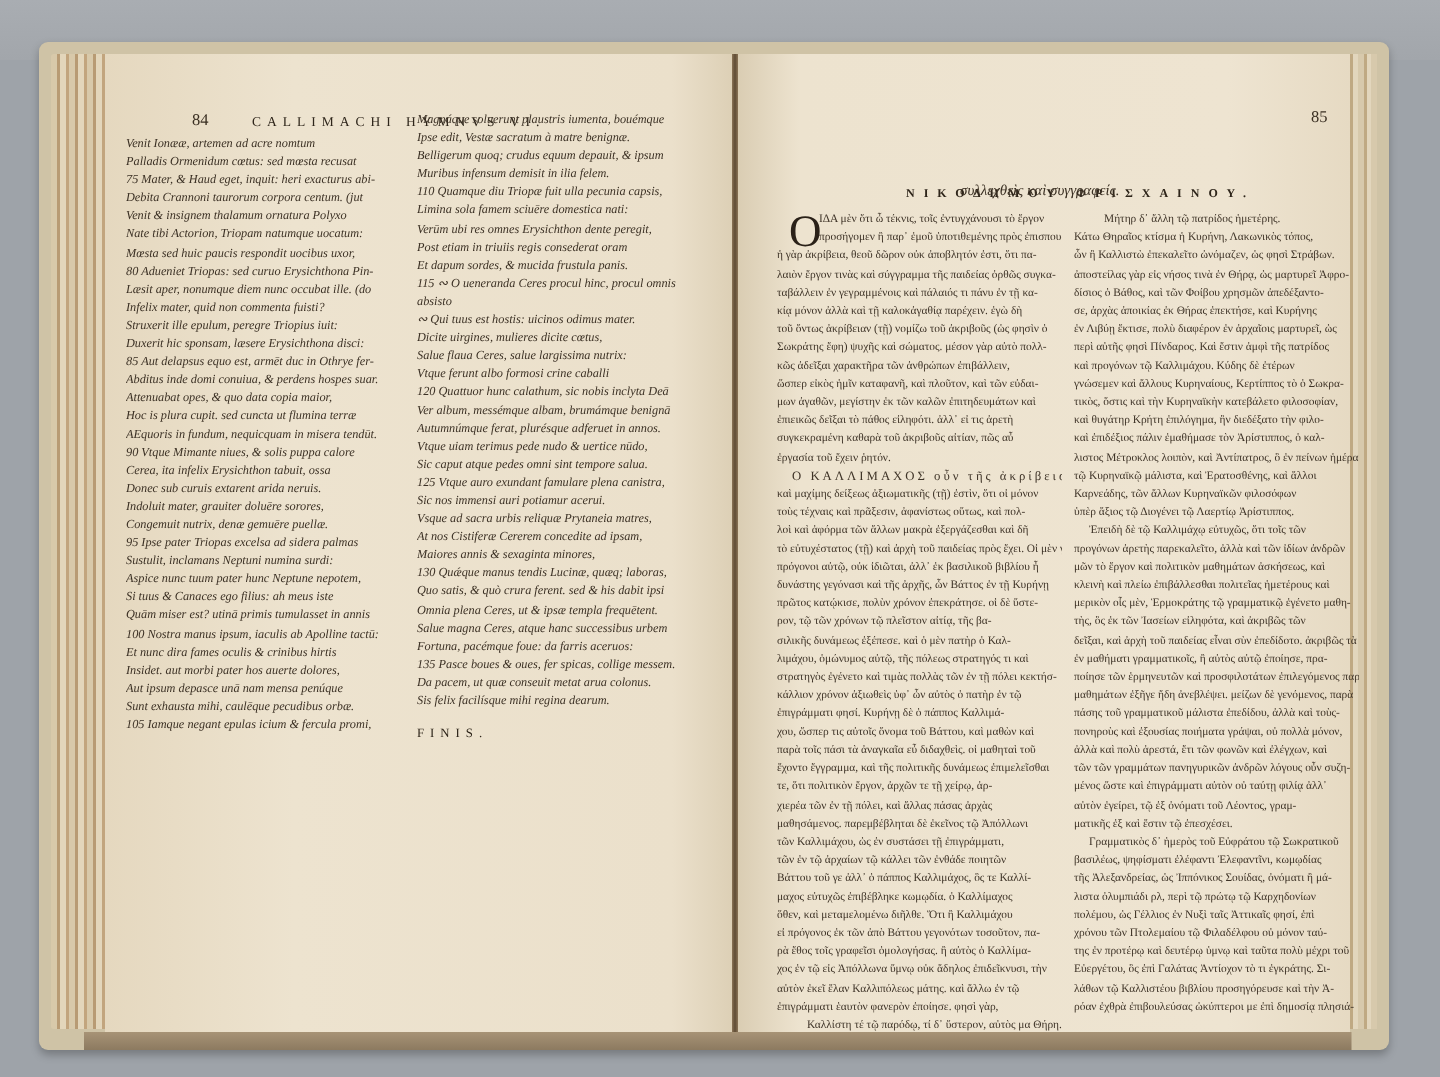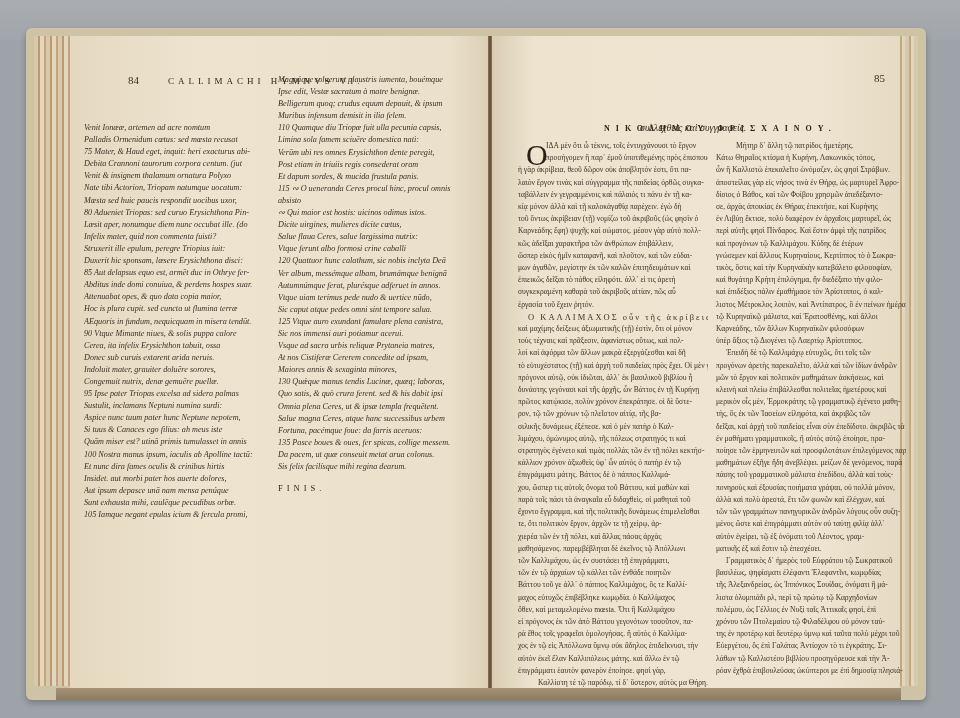--- a/index.html
+++ b/index.html
@@ -36,21 +36,21 @@
 
 <div class="book">
   <div class="cover"></div>
   <div class="edges-left"></div>
   <div class="edges-right"></div>
 
   <div class="page left">
     <div class="pagenum" style="left:14px;top:38px;margin-left:44px;">84</div>
     <div class="runhead" style="left:98px;top:40px;">CALLIMACHI HYMNVS VI.</div>
 
-    <div class="col" style="left:14px;top:54px;width:190px;margin-top:32px;">
+    <div class="col" style="left:14px;top:54px;width:190px;">
       <div>Venit Ionææ, artemen ad acre nomtum</div>
       <div>Palladis Ormenidum cœtus: sed mœsta recusat</div>
       <div>75 Mater, &amp; Haud eget, inquit: heri exacturus abi-</div>
       <div>Debita Crannoni taurorum corpora centum.   (jut</div>
       <div>Venit &amp; insignem thalamum ornatura Polyxo</div>
       <div>Nate tibi Actorion, Triopam natumque uocatum:</div>
       <div>Mœsta sed huic paucis respondit uocibus uxor,</div>
       <div>80  Adueniet Triopas: sed curuo Erysichthona Pin-</div>
       <div>Læsit aper, nonumque diem nunc occubat ille.   (do</div>
       <div>Infelix mater, quid non commenta fuisti?</div>
@@ -84,21 +84,21 @@
       <div>Ipse edit, Vestæ sacratum à matre benignæ.</div>
       <div>Belligerum quoq; crudus equum depauit, &amp; ipsum</div>
       <div>Muribus infensum demisit in ilia felem.</div>
       <div>110  Quamque diu Triopæ fuit ulla pecunia capsis,</div>
       <div>Limina sola famem sciuēre domestica nati:</div>
       <div>Verūm ubi res omnes Erysichthon dente peregit,</div>
       <div>Post etiam in triuiis regis consederat oram</div>
       <div>Et dapum sordes, &amp; mucida frustula panis.</div>
       <div>115  ∾ O ueneranda Ceres procul hinc, procul omnis</div>
       <div>         absisto</div>
-      <div>∾ Qui maior est hostis: uicinos odimus istos.</div>
+      <div>∾ Qui tuus est hostis: uicinos odimus mater.</div>
       <div>Dicite uirgines, mulieres dicite cœtus,</div>
       <div>Salue flaua Ceres, salue largissima nutrix:</div>
       <div>Vtque ferunt albo formosi crine caballi</div>
       <div>120  Quattuor hunc calathum, sic nobis inclyta Deā</div>
       <div>Ver album, messémque albam, brumámque benignā</div>
       <div>Autumnúmque ferat, plurésque adferuet in annos.</div>
       <div>Vtque uiam terimus pede nudo &amp; uertice nūdo,</div>
       <div>Sic caput atque pedes omni sint tempore salua.</div>
       <div>125  Vtque auro exundant famulare plena canistra,</div>
       <div>Sic nos immensi auri potiamur acerui.</div>
@@ -131,52 +131,52 @@
     <div class="dropcap" style="left:34px;top:104px;">Ο</div>
 
     <div class="gcol" style="left:26px;top:104px;">
       <div style="padding-left:28px">ΙΔΑ μὲν ὅτι ὦ τέκνις, τοῖς ἐντυγχάνουσι τὸ ἔργον</div>
       <div style="padding-left:28px">προσήγομεν ἢ παρ᾽ ἐμοῦ ὑποτιθεμένης πρὸς ἐπισπουδάσαι.</div>
       <div>ἡ γὰρ ἀκρίβεια, θεοῦ δῶρον οὐκ ἀποβλητόν ἐστι, ὅτι πα-</div>
       <div>λαιὸν ἔργον τινὰς καὶ σύγγραμμα τῆς παιδείας ὀρθῶς συγκα-</div>
       <div>ταβάλλειν ἐν γεγραμμένοις καὶ πάλαιός τι πάνυ ἐν τῇ κα-</div>
       <div>κίᾳ μόνον ἀλλὰ καὶ τῇ καλοκἀγαθίᾳ παρέχειν. ἐγὼ δὴ</div>
       <div>τοῦ ὄντως ἀκρίβειαν (τῇ) νομίζω τοῦ ἀκριβοῦς (ὡς φησὶν ὁ</div>
-      <div>Καρνεάδης ἔφη) ψυχῆς καὶ σώματος. μέσον γὰρ αὐτὸ πολλ-</div>
+      <div>Σωκράτης ἔφη) ψυχῆς καὶ σώματος. μέσον γὰρ αὐτὸ πολλ-</div>
       <div>κῶς ἀδεῖξαι χαρακτῆρα τῶν ἀνθρώπων ἐπιβάλλειν,</div>
       <div>ὥσπερ εἰκὸς ἡμῖν καταφανῆ, καὶ πλοῦτον, καὶ τῶν εὐδαι-</div>
       <div>μων ἀγαθῶν, μεγίστην ἐκ τῶν καλῶν ἐπιτηδευμάτων καὶ</div>
       <div>ἐπιεικῶς δεῖξαι τὸ πάθος εἰληφότι. ἀλλ᾽ εἰ τις ἀρετὴ</div>
       <div>συγκεκραμένη καθαρὰ τοῦ ἀκριβοῦς αἰτίαν, πῶς αὖ</div>
       <div>ἐργασία τοῦ ἔχειν ῥητόν.</div>
       <div style="padding-left:10px;letter-spacing:2px;font-size:8.5px">Ο ΚΑΛΛΙΜΑΧΟΣ οὖν τῆς ἀκρίβειας</div>
       <div>καὶ μαχίμης δείξεως ἀξιωματικῆς (τῇ) ἐστὶν, ὅτι οἱ μόνον</div>
       <div>τοὺς τέχναις καὶ πρᾶξεσιν, ἀφανίστως οὕτως, καὶ πολ-</div>
       <div>λοὶ καὶ ἀφόρμα τῶν ἄλλων μακρὰ ἐξεργάζεσθαι καὶ δῆ</div>
       <div>τὸ εὐτυχέστατος (τῇ) καὶ ἀρχὴ τοῦ παιδείας πρὸς ἔχει. Οἱ μὲν γὰρ</div>
       <div>πρόγονοι αὐτῷ, οὐκ ἰδιῶται, ἀλλ᾽ ἐκ βασιλικοῦ βιβλίου ἦ</div>
       <div>δυνάστης γεγόνασι καὶ τῆς ἀρχῆς, ὧν Βάττος ἐν τῇ Κυρήνῃ</div>
       <div>πρῶτος κατῴκισε, πολὺν χρόνον ἐπεκράτησε. οἱ δὲ ὕστε-</div>
       <div>ρον, τῷ τῶν χρόνων τῷ πλεῖστον αἰτίᾳ, τῆς βα-</div>
       <div>σιλικῆς δυνάμεως ἐξέπεσε. καὶ ὁ μὲν πατὴρ ὁ Καλ-</div>
       <div>λιμάχου, ὁμώνυμος αὐτῷ, τῆς πόλεως στρατηγός τι καὶ</div>
       <div>στρατηγὸς ἐγένετο καὶ τιμὰς πολλὰς τῶν ἐν τῇ πόλει κεκτήσ-</div>
       <div>κάλλιον χρόνον ἀξιωθεὶς ὑφ᾽ ὧν αὐτὸς ὁ πατὴρ ἐν τῷ</div>
-      <div>ἐπιγράμματι μάτης. Βάττος δὲ ὁ πάππος Καλλιμά-</div>
+      <div>ἐπιγράμματι φησί. Κυρήνῃ δὲ ὁ πάππος Καλλιμά-</div>
       <div>χου, ὥσπερ τις αὐτοῖς ὄνομα τοῦ Βάττου, καὶ μαθὼν καὶ</div>
       <div>παρὰ τοῖς πάσι τὰ ἀναγκαῖα εὖ διδαχθεὶς. οἱ μαθηταὶ τοῦ</div>
       <div>ἔχοντο ἔγγραμμα, καὶ τῆς πολιτικῆς δυνάμεως ἐπιμελεῖσθαι</div>
       <div>τε, ὅτι πολιτικὸν ἔργον, ἀρχῶν τε τῇ χείρῳ, ἀρ-</div>
       <div>χιερέα τῶν ἐν τῇ πόλει, καὶ ἄλλας πάσας ἀρχὰς</div>
       <div>μαθησάμενος. παρεμβέβληται δὲ ἐκεῖνος τῷ Ἀπόλλωνι</div>
       <div>τῶν Καλλιμάχου, ὡς ἐν συστάσει τῇ ἐπιγράμματι,</div>
       <div>τῶν ἐν τῷ ἀρχαίων τῷ κάλλει τῶν ἐνθάδε ποιητῶν</div>
       <div>Βάττου τοῦ γε ἀλλ᾽ ὁ πάππος Καλλιμάχος, ὃς τε Καλλί-</div>
       <div>μαχος εὐτυχῶς ἐπιβέβληκε κωμῳδία. ὁ Καλλίμαχος</div>
-      <div>ὅθεν, καὶ μεταμελομένω mœsta. Ὅτι ἢ Καλλιμάχου</div>
+      <div>ὅθεν, καὶ μεταμελομένω διῆλθε. Ὅτι ἢ Καλλιμάχου</div>
       <div>εἰ πρόγονος ἐκ τῶν ἀπὸ Βάττου γεγονότων τοσοῦτον, πα-</div>
       <div>ρὰ ἔθος τοῖς γραφεῖσι ὁμολογήσας. ἢ αὐτὸς ὁ Καλλίμα-</div>
       <div>χος ἐν τῷ εἰς Ἀπόλλωνα ὕμνῳ οὐκ ἄδηλος ἐπιδεῖκνυσι, τὴν</div>
       <div>αὐτὸν ἐκεῖ ἔλαν Καλλιπόλεως μάτης. καὶ ἄλλω ἐν τῷ</div>
       <div>ἐπιγράμματι ἑαυτὸν φανερὸν ἐποίησε. φησὶ γὰρ,</div>
       <div style="padding-left:20px">Καλλίστη τέ τῷ παρόδῳ, τί δ᾽ ὕστερον, αὐτὸς μα Θήρη.</div>
     </div>
 
     <div class="gcol" style="left:224px;top:104px;">
       <div style="padding-left:20px">Μήτηρ δ᾽ ἄλλη τῷ πατρίδος ἡμετέρης.</div>

